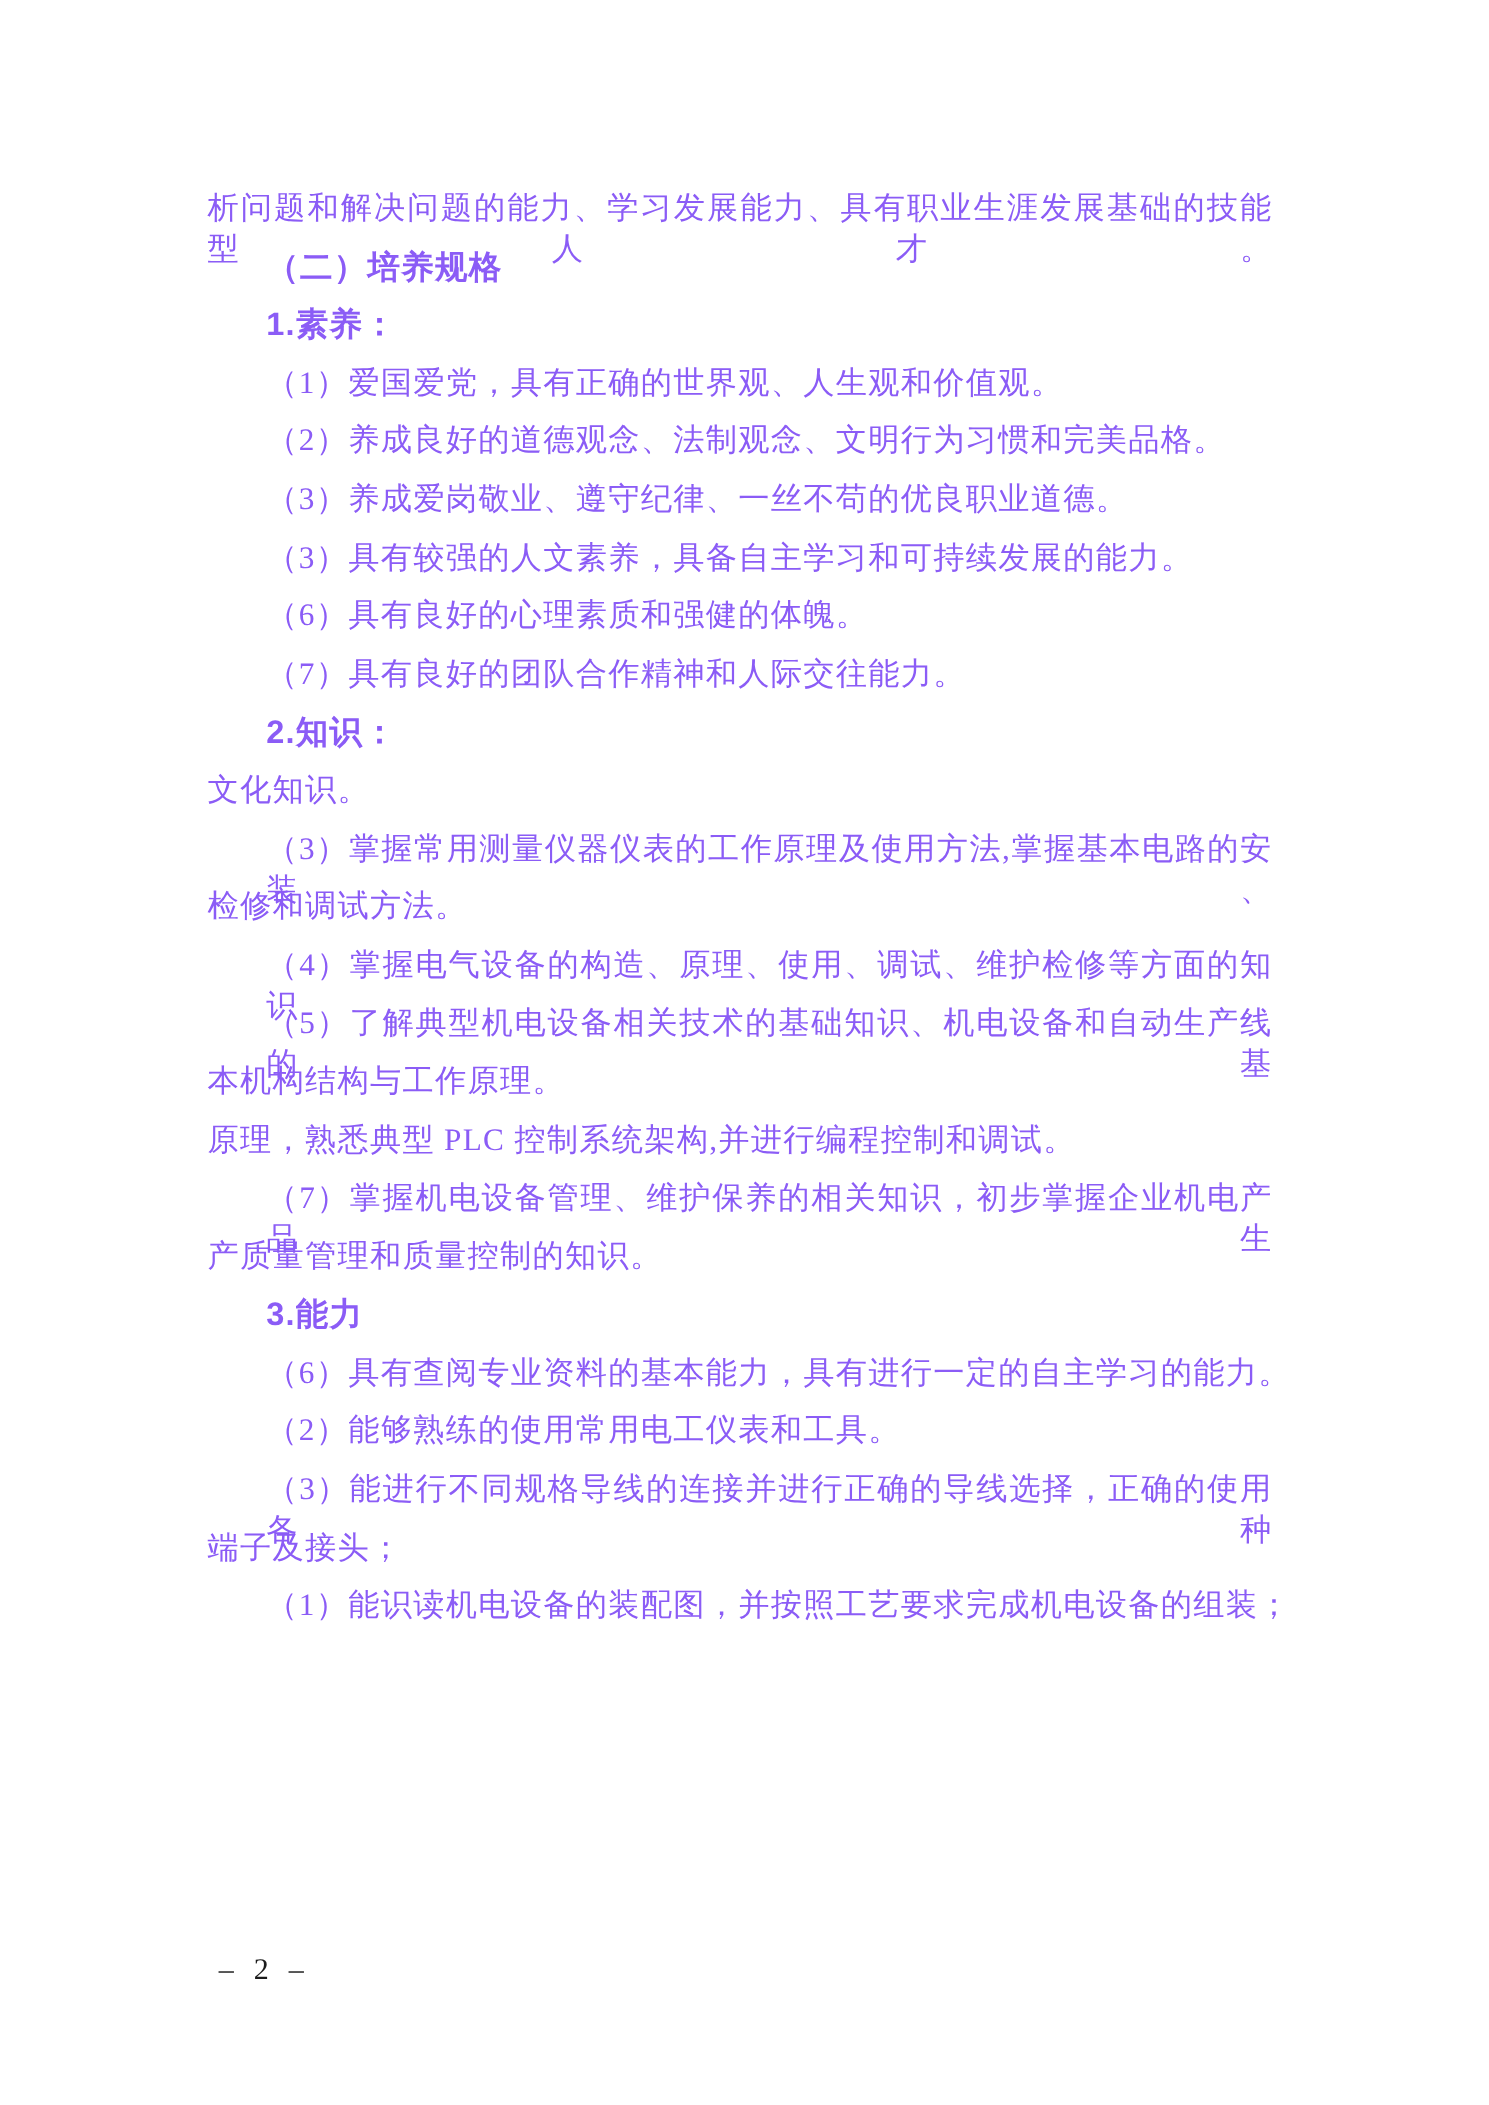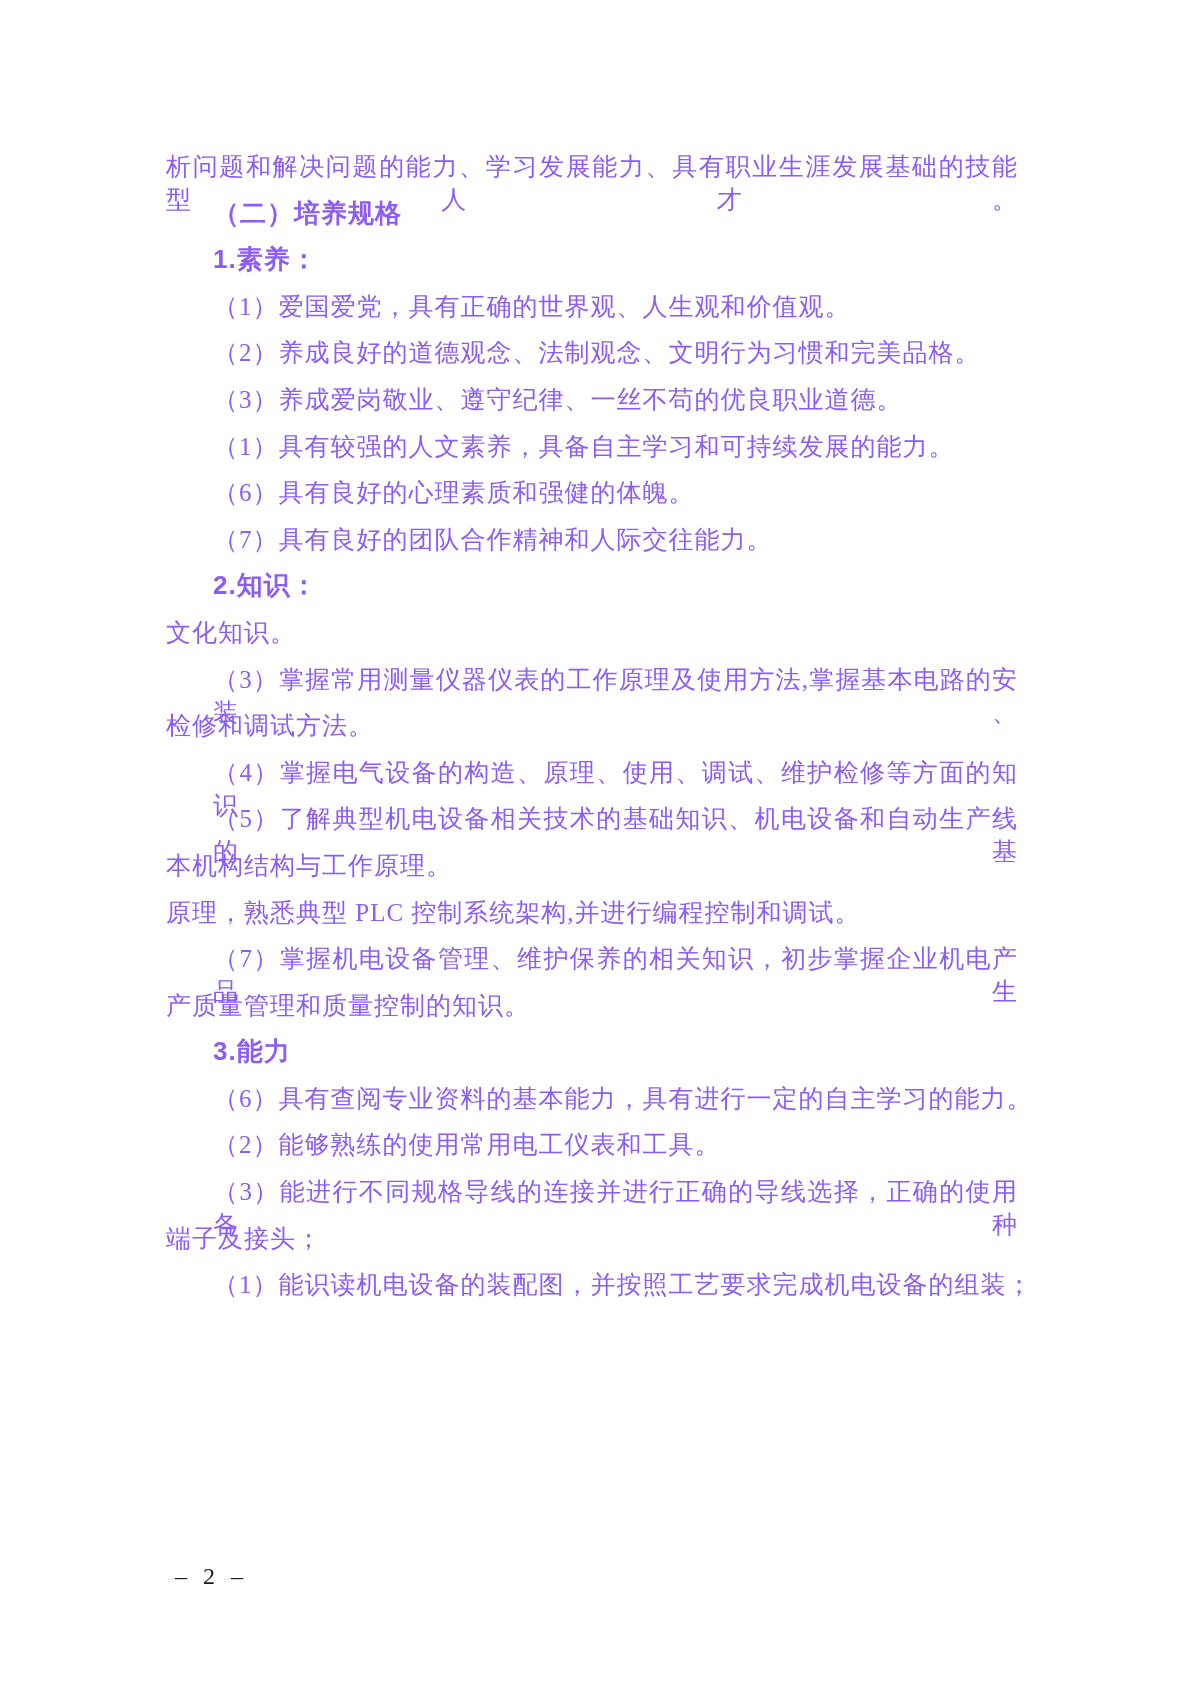--- a/index.html
+++ b/index.html
@@ -64,21 +64,21 @@
 
     <div class="line fill">析问题和解决问题的能力、学习发展能力、具有职业生涯发展基础的技能型人才。</div>
 
     <div class="line ind heading">（二）培养规格</div>
 
     <div class="line ind heading">1.素养：</div>
 
     <div class="line ind">（1）爱国爱党，具有正确的世界观、人生观和价值观。</div>
     <div class="line ind">（2）养成良好的道德观念、法制观念、文明行为习惯和完美品格。</div>
     <div class="line ind">（3）养成爱岗敬业、遵守纪律、一丝不苟的优良职业道德。</div>
-    <div class="line ind">（1）具有较强的人文素养，具备自主学习和可持续发展的能力。</div>
+    <div class="line ind">（3）具有较强的人文素养，具备自主学习和可持续发展的能力。</div>
     <div class="line ind">（6）具有良好的心理素质和强健的体魄。</div>
     <div class="line ind">（7）具有良好的团队合作精神和人际交往能力。</div>
 
     <div class="line ind heading">2.知识：</div>
 
     <div class="line">文化知识。</div>
     <div class="line ind fill">（3）掌握常用测量仪器仪表的工作原理及使用方法,掌握基本电路的安装、</div>
     <div class="line">检修和调试方法。</div>
     <div class="line ind fill">（4）掌握电气设备的构造、原理、使用、调试、维护检修等方面的知识。</div>
     <div class="line ind fill">（5）了解典型机电设备相关技术的基础知识、机电设备和自动生产线的基</div>

